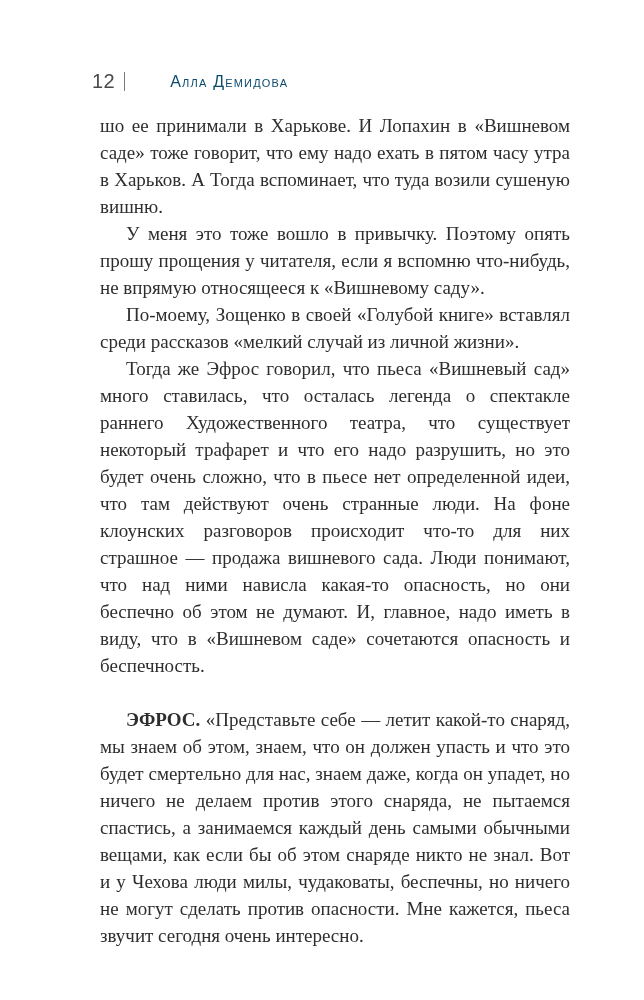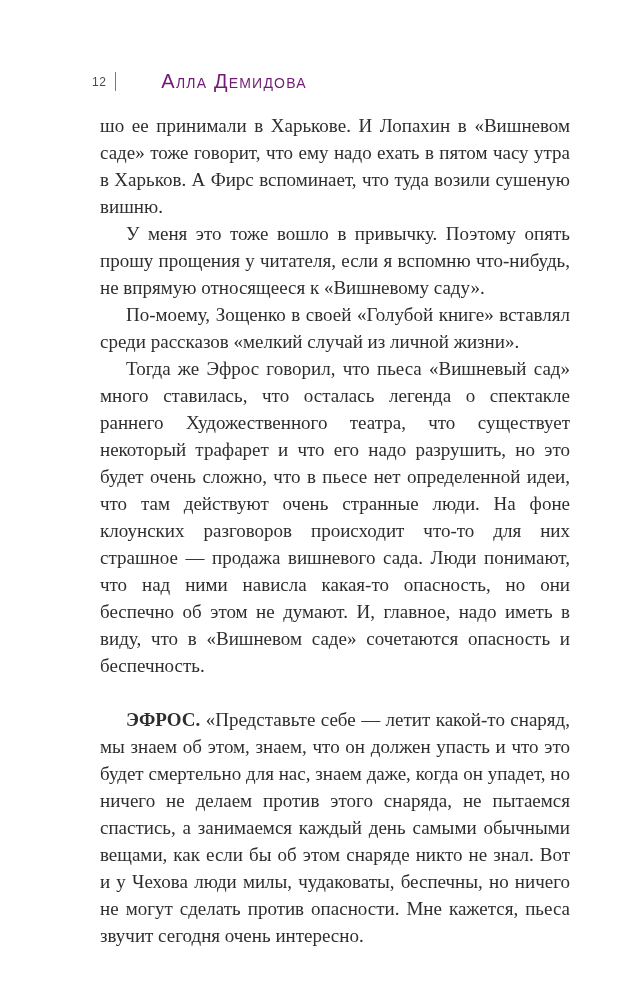--- a/index.html
+++ b/index.html
@@ -22,36 +22,36 @@
   .page-header {
     position: absolute;
     left: 92px;
     top: 70px;
     display: flex;
     align-items: center;
     font-family: "Liberation Sans", sans-serif;
     color: #4f4f4f;
   }
   .page-number {
-    font-size: 12px;
+    font-size: 20px;
     letter-spacing: 0.5px;
     color: #4a4a4a;
   }
   .header-divider {
     width: 1px;
     height: 19px;
     background: #7a7a7a;
     margin-left: 9px;
     margin-right: 45px;
   }
   .running-title {
-    font-size: 20px;
+    font-size: 16px;
     font-variant: small-caps;
     letter-spacing: 1.2px;
-    color: #701a75;
+    color: #0c4a6e;
   }
   
   .page-body {
     position: absolute;
     left: 100px;
     top: 112px;
     width: 470px;
     font-family: "Liberation Serif", serif;
     font-size: 19px;
     line-height: 27px;
@@ -80,21 +80,21 @@
 
 <div class="page">
 
   <div class="page-header">
     <span class="page-number">12</span>
     <span class="header-divider"></span>
     <span class="running-title">Алла Демидова</span>
   </div>
 
   <div class="page-body">
-    <p class="continuation">шо ее принимали в Харькове. И Лопахин в «Вишневом саде» тоже говорит, что ему надо ехать в пятом часу утра в Харьков. А Фирс вспоминает, что туда возили сушеную вишню.</p>
+    <p class="continuation">шо ее принимали в Харькове. И Лопахин в «Вишневом саде» тоже говорит, что ему надо ехать в пятом часу утра в Харьков. А Тогда вспоминает, что туда возили сушеную вишню.</p>
     <p>У меня это тоже вошло в привычку. Поэтому опять прошу прощения у читателя, если я вспомню что-нибудь, не впрямую относящееся к «Вишневому саду».</p>
     <p>По-моему, Зощенко в своей «Голубой книге» вставлял среди рассказов «мелкий случай из личной жизни».</p>
     <p>Тогда же Эфрос говорил, что пьеса «Вишневый сад» много ставилась, что осталась легенда о спектакле раннего Художественного театра, что существует некоторый трафарет и что его надо разрушить, но это будет очень сложно, что в пьесе нет определенной идеи, что там действуют очень странные люди. На фоне клоунских разговоров происходит что-то для них страшное — продажа вишневого сада. Люди понимают, что над ними нависла какая-то опасность, но они беспечно об этом не думают. И, главное, надо иметь в виду, что в «Вишневом саде» сочетаются опасность и беспечность.</p>
     <p class="quote-block">
       <span class="speaker">ЭФРОС.</span>
       <span>«Представьте себе — летит какой-то снаряд, мы знаем об этом, знаем, что он должен упасть и что это будет смертельно для нас, знаем даже, когда он упадет, но ничего не делаем против этого снаряда, не пытаемся спастись, а занимаемся каждый день самыми обычными вещами, как если бы об этом снаряде никто не знал. Вот и у Чехова люди милы, чудаковаты, беспечны, но ничего не могут сделать против опасности. Мне кажется, пьеса звучит сегодня очень интересно.</span>
     </p>
   </div>
 
 </div>

